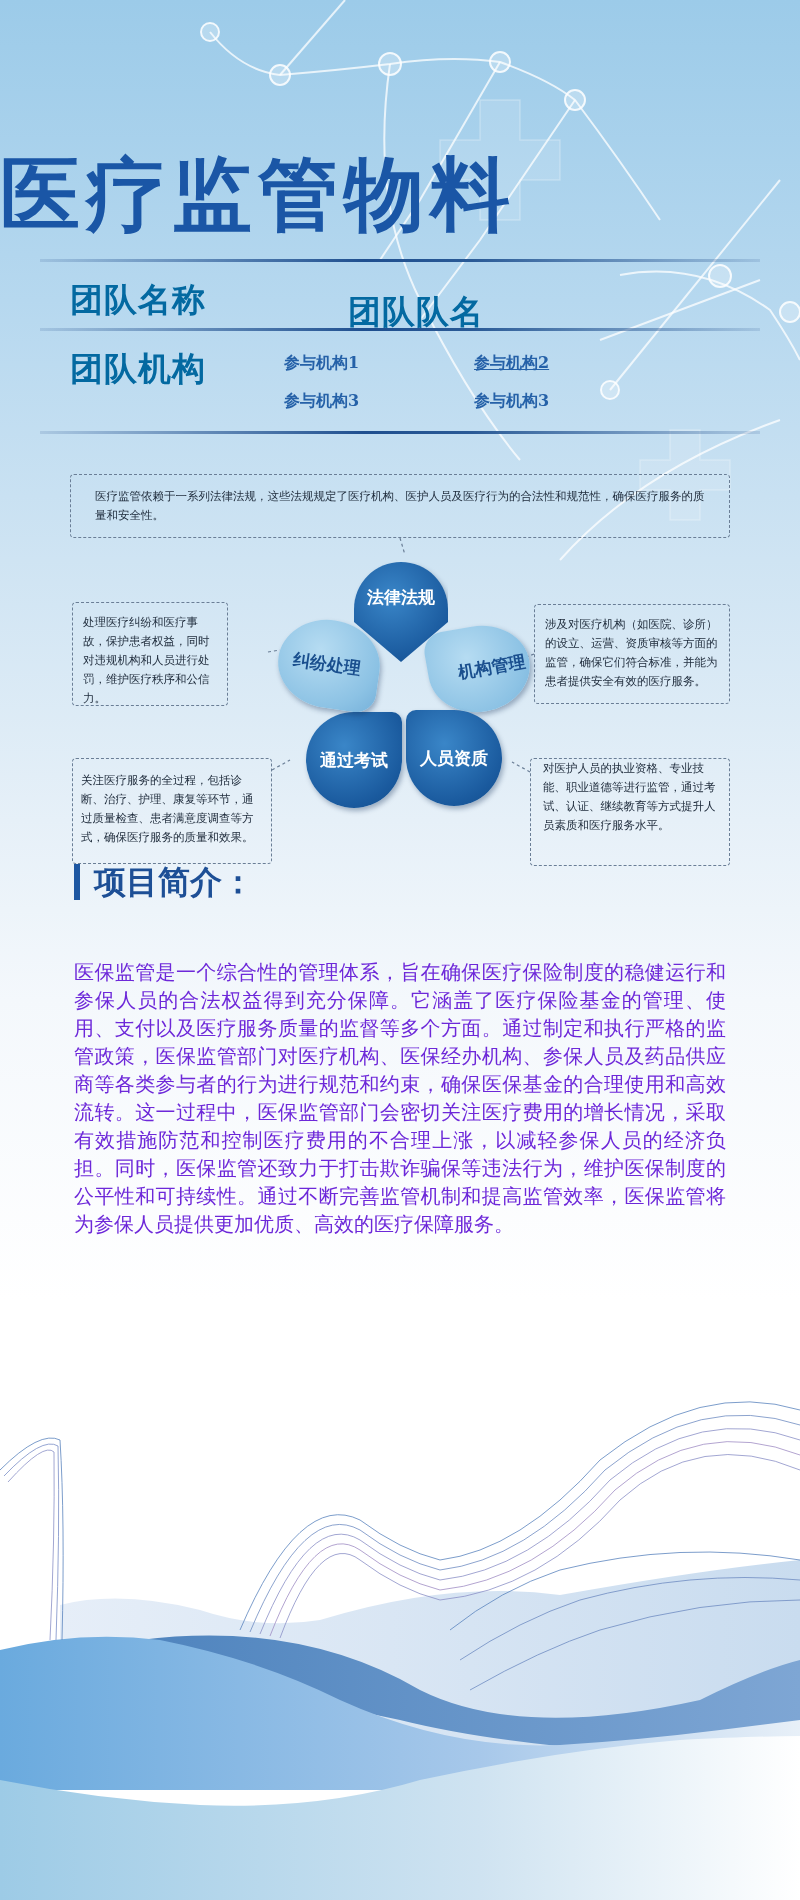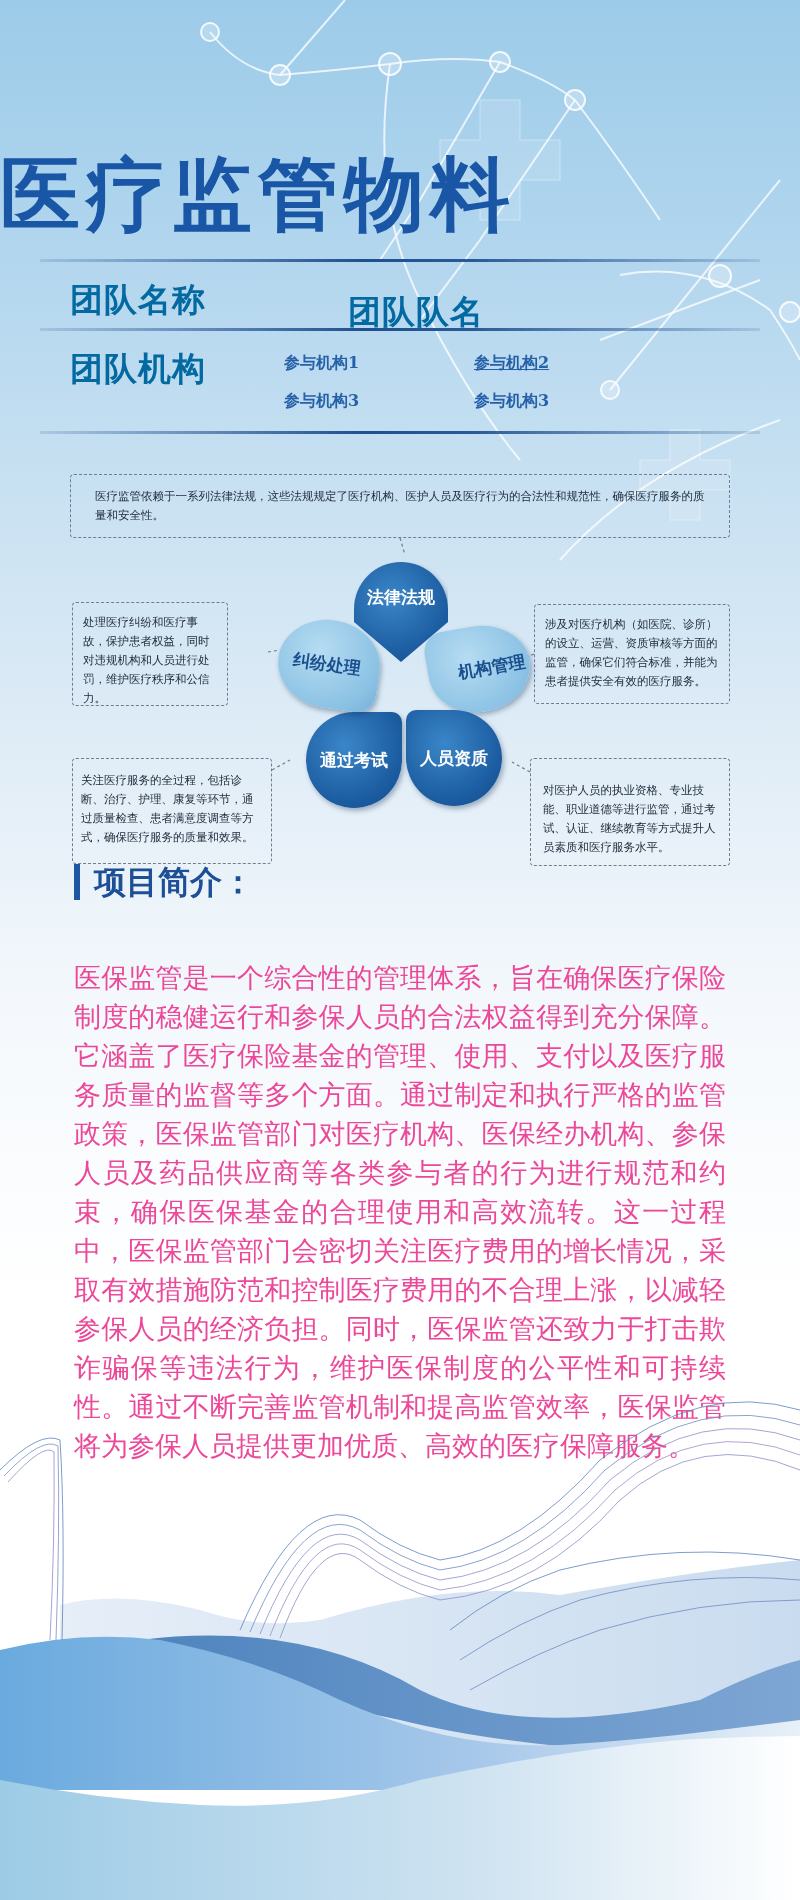--- a/index.html
+++ b/index.html
@@ -30,21 +30,21 @@
     box-shadow: 2px 3px 5px rgba(20,50,90,0.35);
   }
   .petal.dark { background: radial-gradient(circle at 40% 35%, #3a86c8, #1a5a9e 70%, #124a86); }
   .petal.light { background: radial-gradient(circle at 40% 35%, #b6dcf2, #8cc2e4 70%, #76b1da); color: #1a4f8e; }
   .sec-title {
     position: absolute; left: 74px; top: 864px; font-size: 32px; font-weight: bold; color: #1d4f96;
     padding-left: 14px; border-left: 6px solid #1d57a2; line-height: 36px;
   }
   .intro {
     position: absolute; left: 74px; top: 958px; width: 652px;
-    font-size: 27px; line-height: 39px; color: #ec4899; text-align: justify;
+    font-size: 20px; line-height: 28px; color: #6d28d9; text-align: justify;
   }
   .waves { position: absolute; left: 0; top: 1370px; width: 800px; height: 530px; }
 </style>
 </head>
 <body>
 
 <svg class="bg-net" viewBox="0 0 800 900">
   <g fill="none" stroke="rgba(255,255,255,0.75)" stroke-width="2">
     <path d="M210 32 Q240 70 280 75 Q340 70 390 64 Q450 55 500 62 Q550 80 575 100 Q620 160 660 220"></path>
     <path d="M280 75 L345 0"></path>
@@ -91,21 +91,21 @@
 </div>
 <div class="dash-box" style="left:72px; top:602px; width:156px; height:104px;">
   <span>处理医疗纠纷和医疗事故，保护患者权益，同时对违规机构和人员进行处罚，维护医疗秩序和公信力。</span>
 </div>
 <div class="dash-box" style="left:534px; top:604px; width:196px; height:100px;">
   <span>涉及对医疗机构（如医院、诊所）的设立、运营、资质审核等方面的监管，确保它们符合标准，并能为患者提供安全有效的医疗服务。</span>
 </div>
 <div class="dash-box" style="left:72px; top:758px; width:200px; height:106px; padding:12px 8px;">
   <span>关注医疗服务的全过程，包括诊断、治疗、护理、康复等环节，通过质量检查、患者满意度调查等方式，确保医疗服务的质量和效果。</span>
 </div>
-<div class="dash-box" style="left:530px; top:758px; width:200px; height:108px; padding:22px 12px;">
+<div class="dash-box" style="left:530px; top:758px; width:200px; height:108px; padding:0 12px;">
   <span>对医护人员的执业资格、专业技能、职业道德等进行监管，通过考试、认证、继续教育等方式提升人员素质和医疗服务水平。</span>
 </div>
 
 <svg style="position:absolute;left:0;top:0;width:800px;height:900px;pointer-events:none;">
   <g fill="none" stroke="#6a7e96" stroke-width="1.2" stroke-dasharray="3,3">
     <path d="M400 538 L405 555"></path>
     <path d="M268 652 L280 650"></path>
     <path d="M534 654 L524 658"></path>
     <path d="M272 770 L290 760"></path>
     <path d="M530 772 L512 762"></path>

